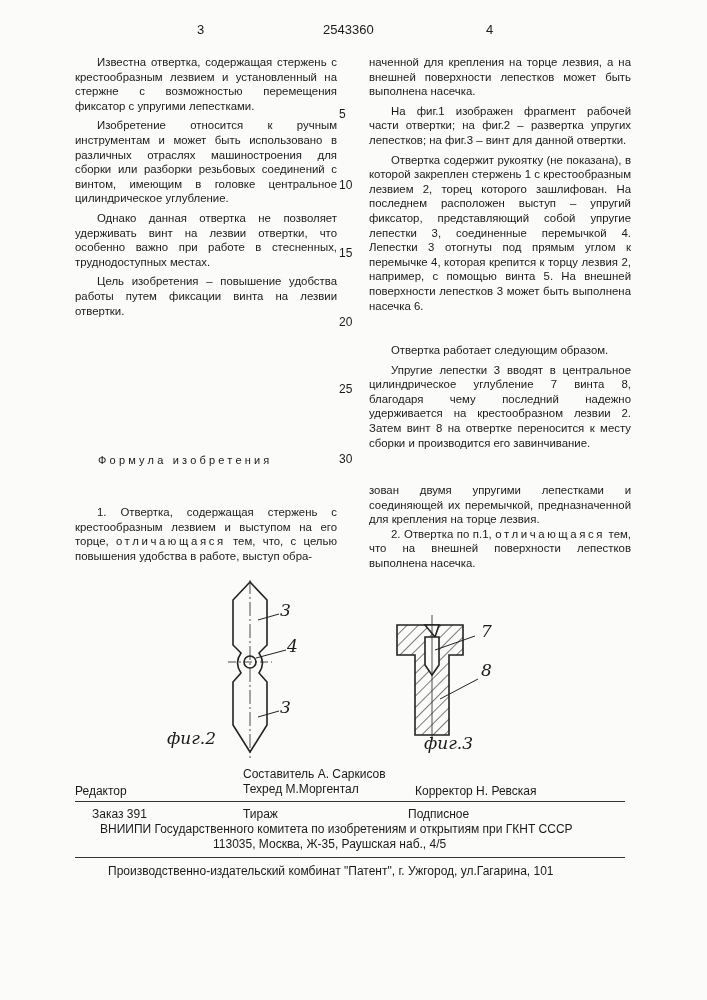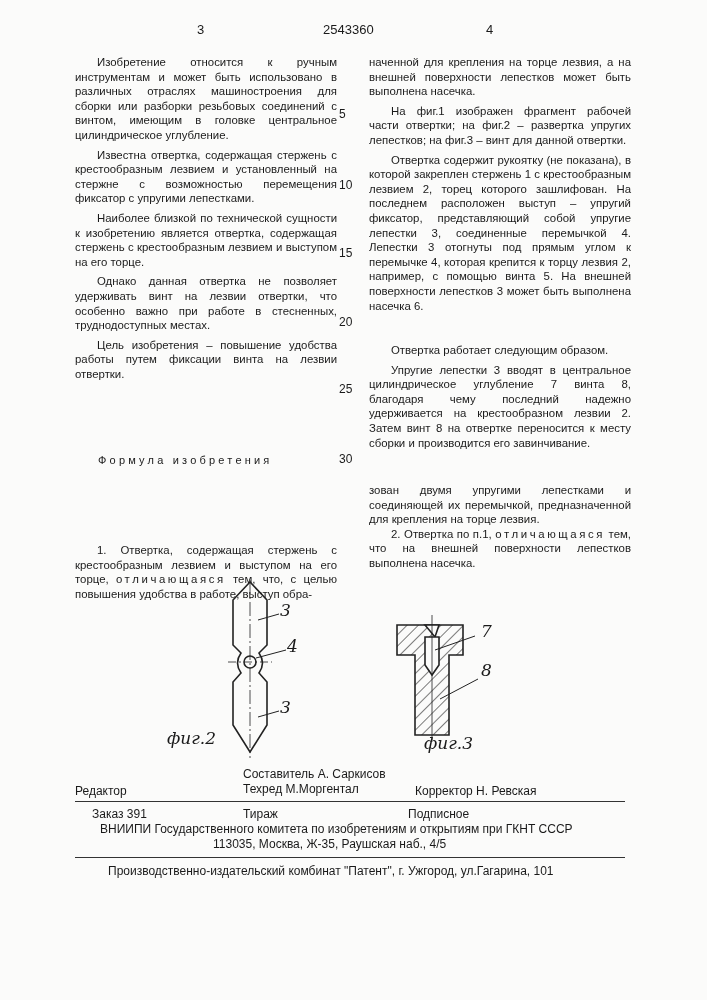--- a/index.html
+++ b/index.html
@@ -10,39 +10,38 @@
   .abs { position: absolute; }
   .hdr { font-size: 13px; top: 22px; }
   .col { position: absolute; font-size: 11.4px; line-height: 14.6px; text-align: justify; }
   .col p { margin: 0; text-indent: 22px; }
   .col p.noind { text-indent: 0; }
   .col p + p { margin-top: 5px; }
   #col-left { left: 75px; top: 55px; width: 262px; }
   #col-right { left: 369px; top: 55px; width: 262px; }
   .lnum { position: absolute; left: 339px; font-size: 12px; }
   #formula-title { left: 98px; top: 454px; font-size: 11px; letter-spacing: 3.2px; }
-  #claim-left { left: 75px; top: 505px; width: 262px; margin-top: 38px; }
+  #claim-left { left: 75px; top: 505px; width: 262px; }
   #claim-right { left: 369px; top: 483px; width: 262px; }
   .sp { letter-spacing: 2.6px; }
   svg { position: absolute; overflow: visible; }
   .figlabel { font-family: "DejaVu Serif", serif; font-style: italic; font-size: 17px; }
   .footer-text { position: absolute; font-size: 12px; white-space: nowrap; }
   .rule { position: absolute; height: 1px; background: #333; }
 </style>
 </head>
 <body>
 
 <div class="abs hdr" style="left:197px;">3</div>
 <div class="abs hdr" style="left:323px;">2543360</div>
 <div class="abs hdr" style="left:486px;">4</div>
 
 <div class="col" id="col-left">
+  <p>Известна отвертка, содержащая стержень с крестообразным лезвием и установленный на стержне с возможностью перемещения фиксатор с упругими лепестками.</p>
   <p>Изобретение относится к ручным инструментам и может быть использовано в различных отраслях машиностроения для сборки или разборки резьбовых соединений с винтом, имеющим в головке центральное цилиндрическое углубление.</p>
-  <p>Известна отвертка, содержащая стержень с крестообразным лезвием и установленный на стержне с возможностью перемещения фиксатор с упругими лепестками.</p>
-  <p>Наиболее близкой по технической сущности к изобретению является отвертка, содержащая стержень с крестообразным лезвием и выступом на его торце.</p>
   <p>Однако данная отвертка не позволяет удерживать винт на лезвии отвертки, что особенно важно при работе в стесненных, труднодоступных местах.</p>
   <p>Цель изобретения – повышение удобства работы путем фиксации винта на лезвии отвертки.</p>
 </div>
 
 <div class="lnum" style="top:107px;">5</div>
 <div class="lnum" style="top:178px;">10</div>
 <div class="lnum" style="top:246px;">15</div>
 <div class="lnum" style="top:315px;">20</div>
 <div class="lnum" style="top:382px;">25</div>
 <div class="lnum" style="top:452px;">30</div>

